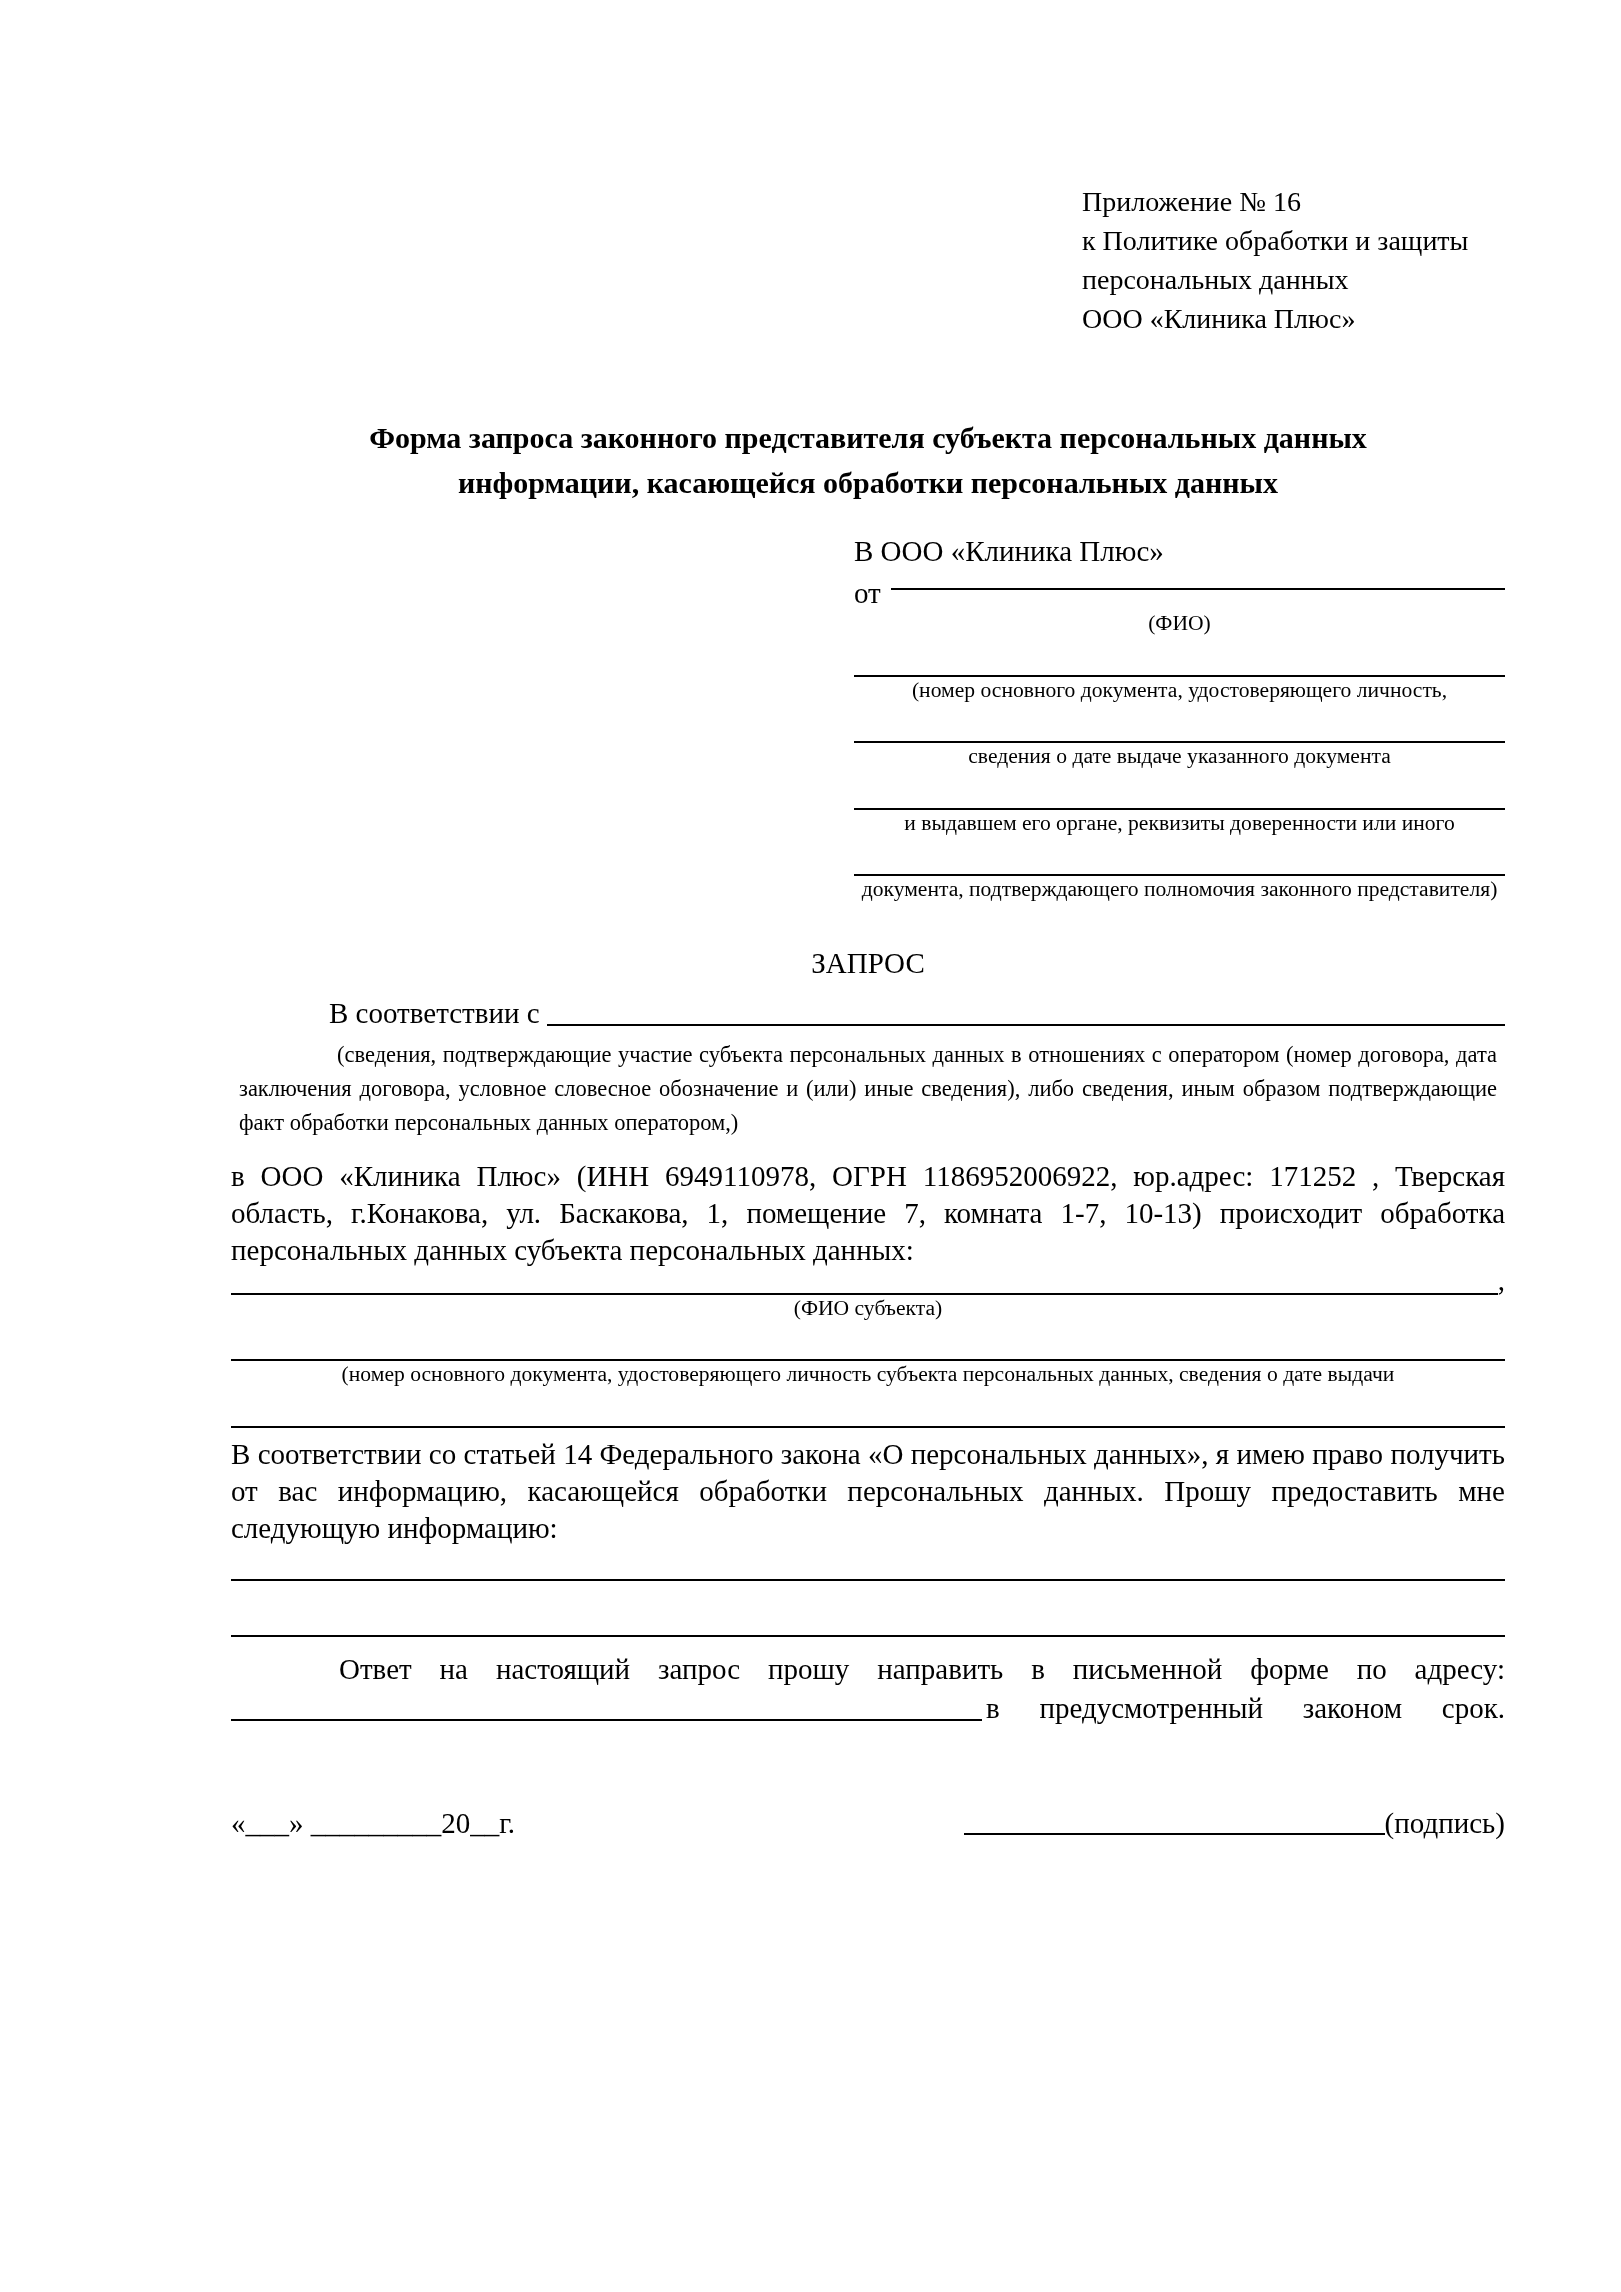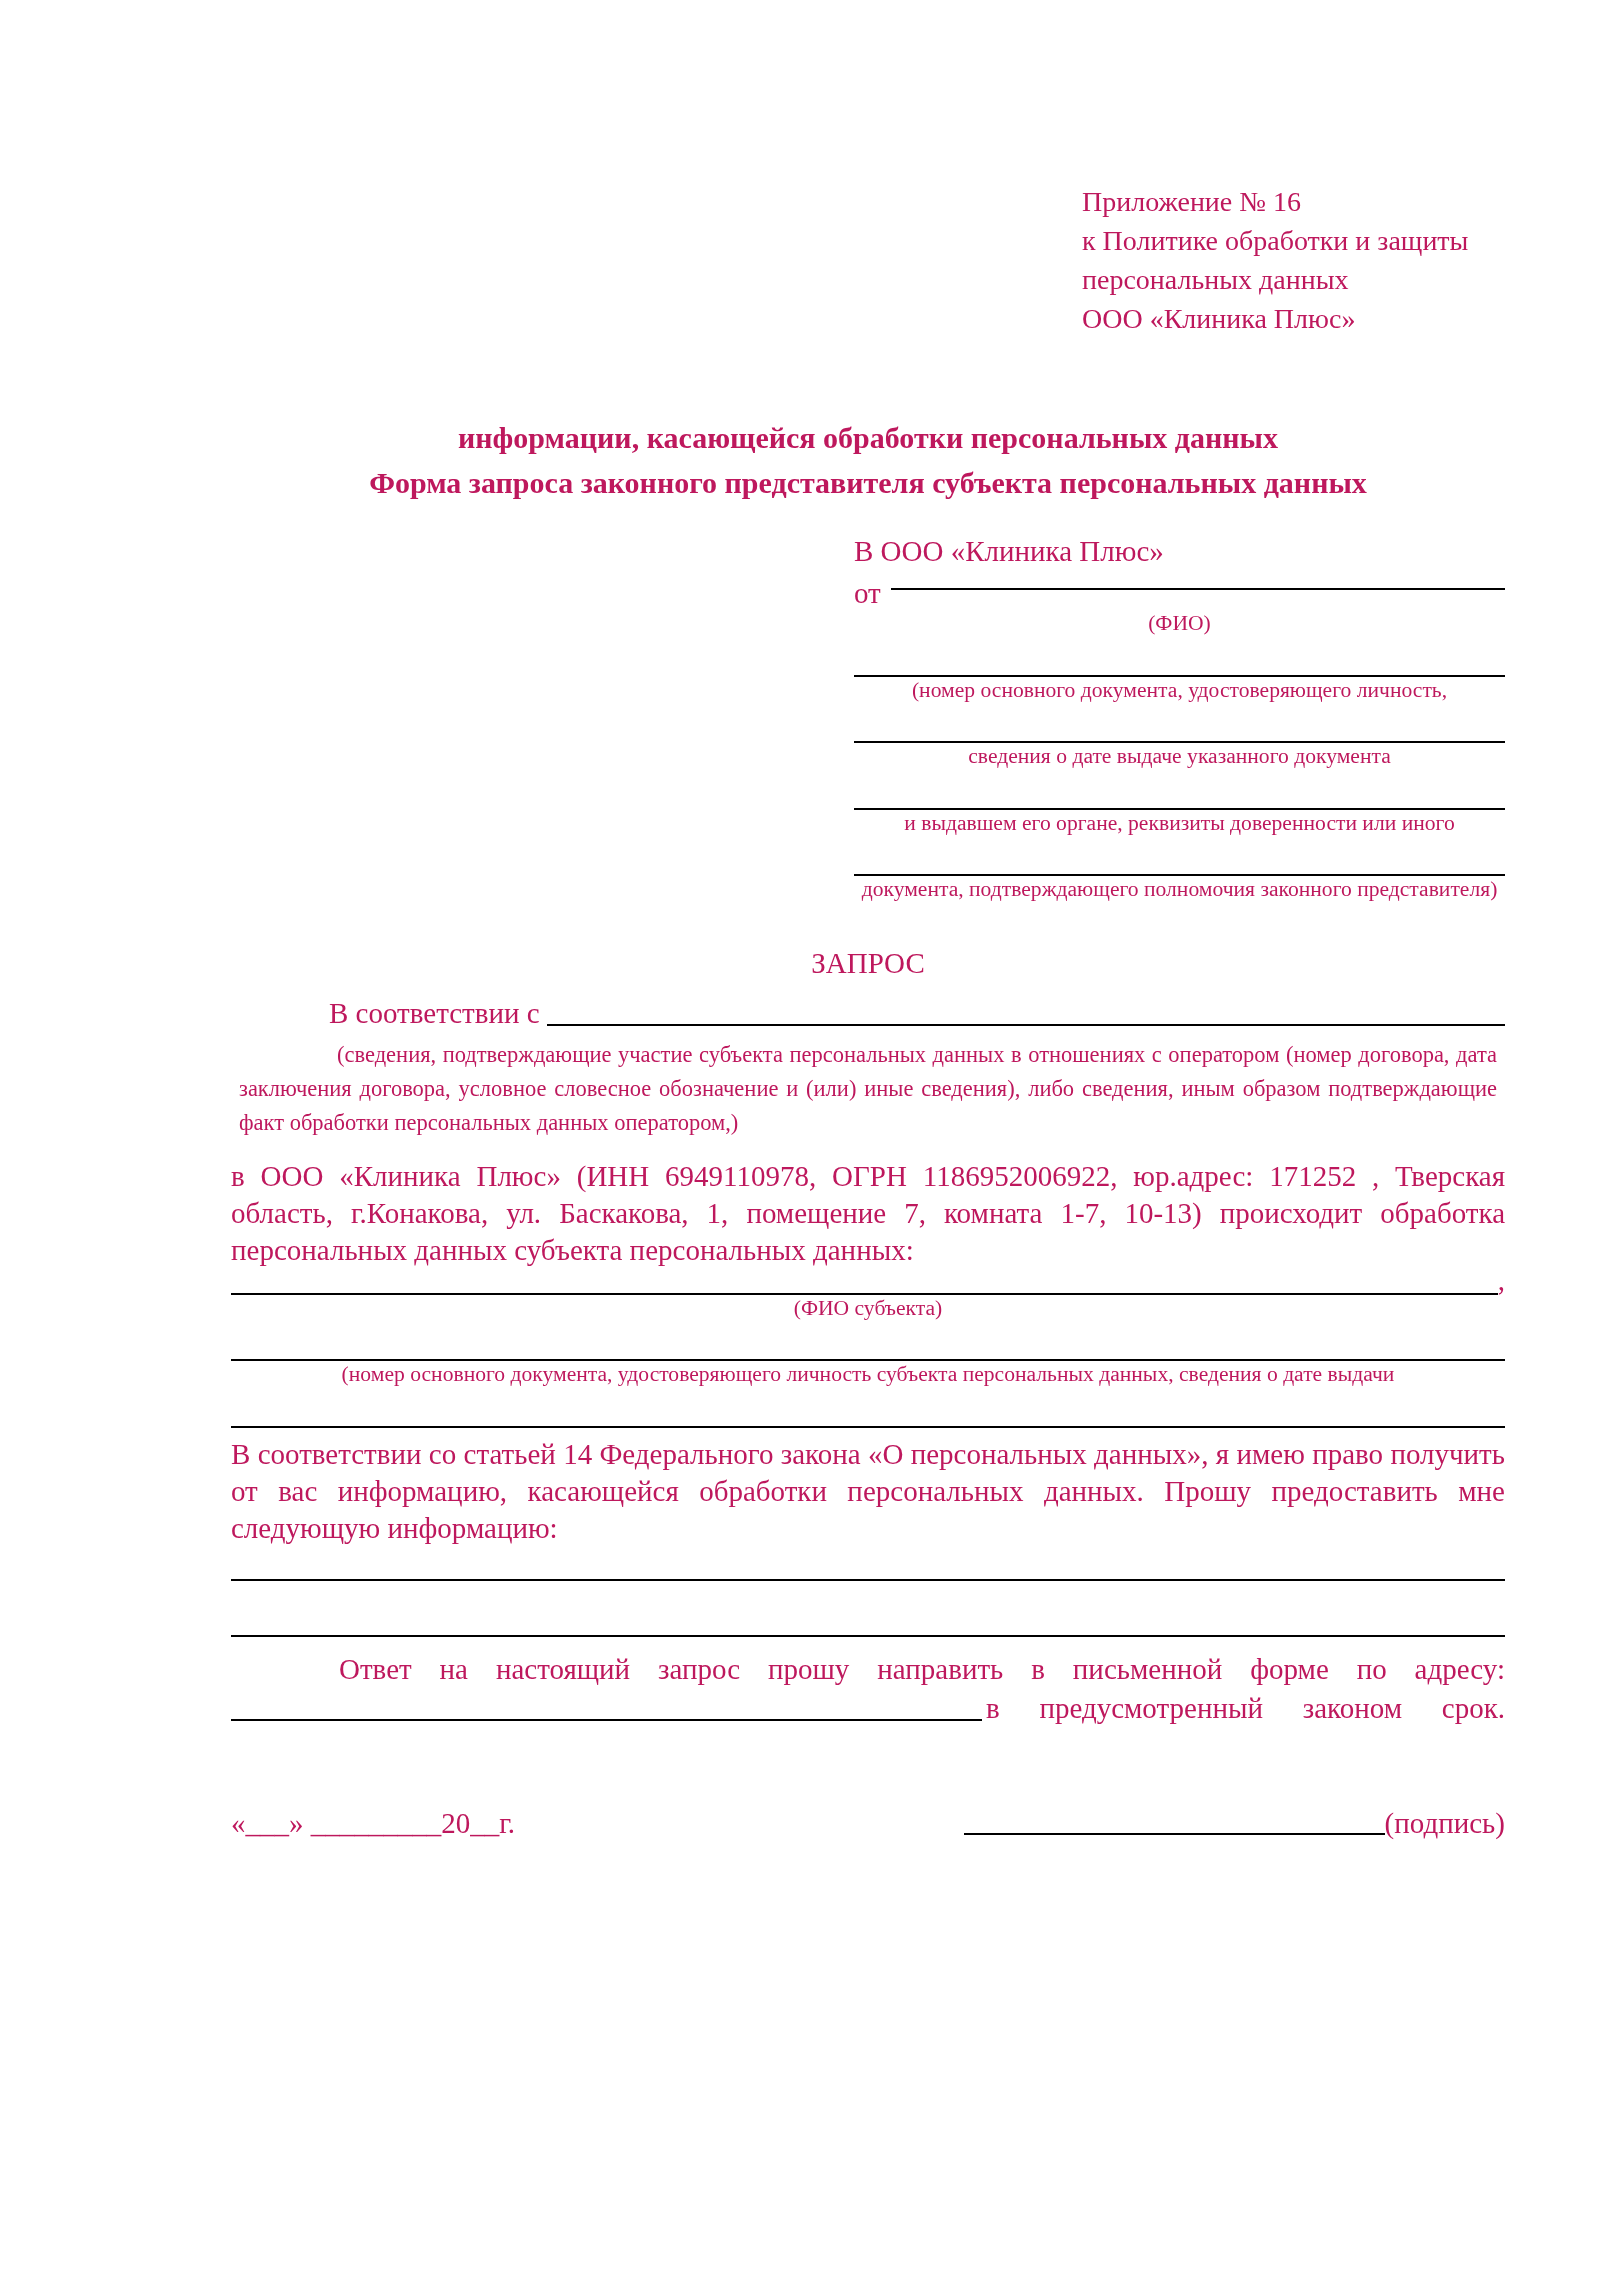--- a/index.html
+++ b/index.html
@@ -4,21 +4,21 @@
 <style>
   html,body{margin:0;padding:0;background:#e8e8e8;}
   .page{
     position:relative;
     width:1621px;height:2293px;
     background:#ffffff;
     box-sizing:border-box;
     padding:182px 116px 0 231px;
     font-family:"Liberation Serif", serif;
     font-size:29px;
-    color:#be185d;
+    color:#000000;
     overflow:hidden;
   }
   
   .header-block{margin-left:851px;line-height:39px;font-size:28px;}
   
   .doc-title{margin-top:77px;text-align:center;font-weight:bold;font-size:30px;line-height:45px;}
   
   .addressee{margin-top:27.4px;margin-left:623px;}
   .addr-line{line-height:39px;}
   .from-row{display:flex;height:39px;align-items:center;}
@@ -54,22 +54,22 @@
 <div class="page">
 
   <div class="header-block">
     <div>Приложение № 16</div>
     <div>к Политике обработки и защиты</div>
     <div>персональных данных</div>
     <div>ООО «Клиника Плюс»</div>
   </div>
 
   <div class="doc-title">
+    <div>Форма запроса законного представителя субъекта персональных данных</div>
     <div>информации, касающейся обработки персональных данных</div>
-    <div>Форма запроса законного представителя субъекта персональных данных</div>
   </div>
 
   <div class="addressee">
     <div class="addr-line">В ООО «Клиника Плюс»</div>
     <div class="from-row">
       <span class="label">от</span>
       <span class="fill"></span>
     </div>
     <div class="cap">(ФИО)</div>
 

